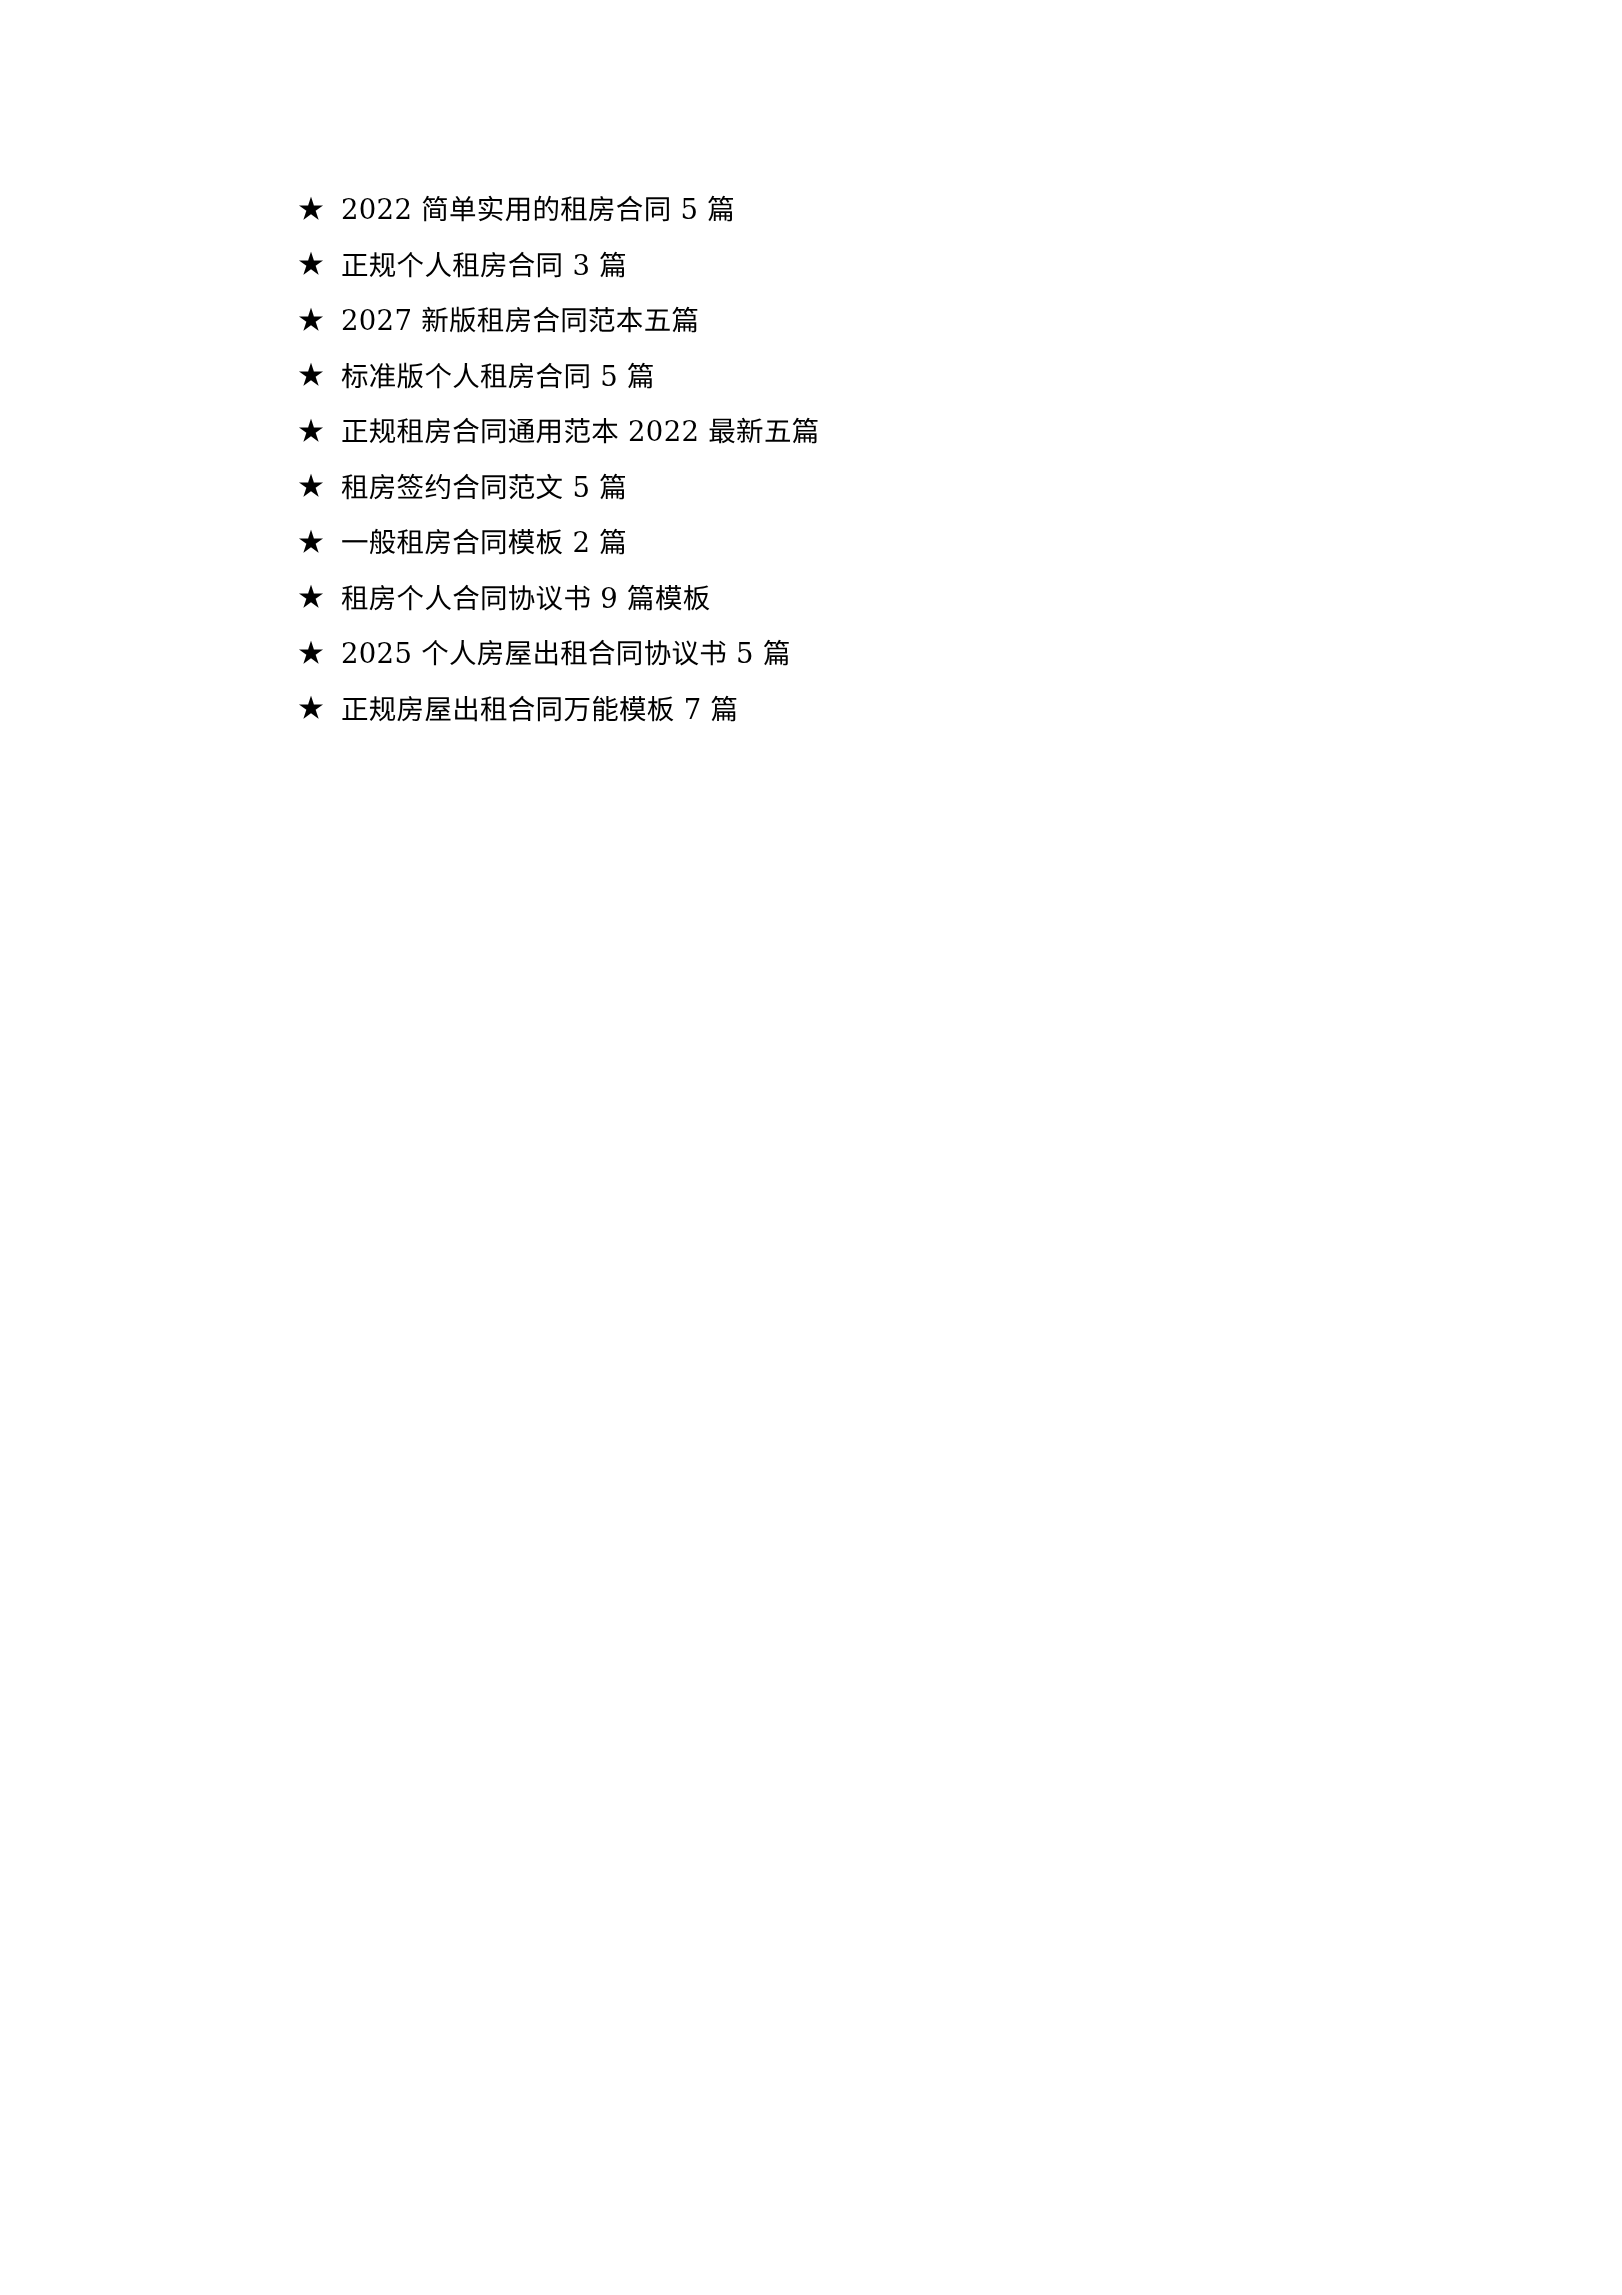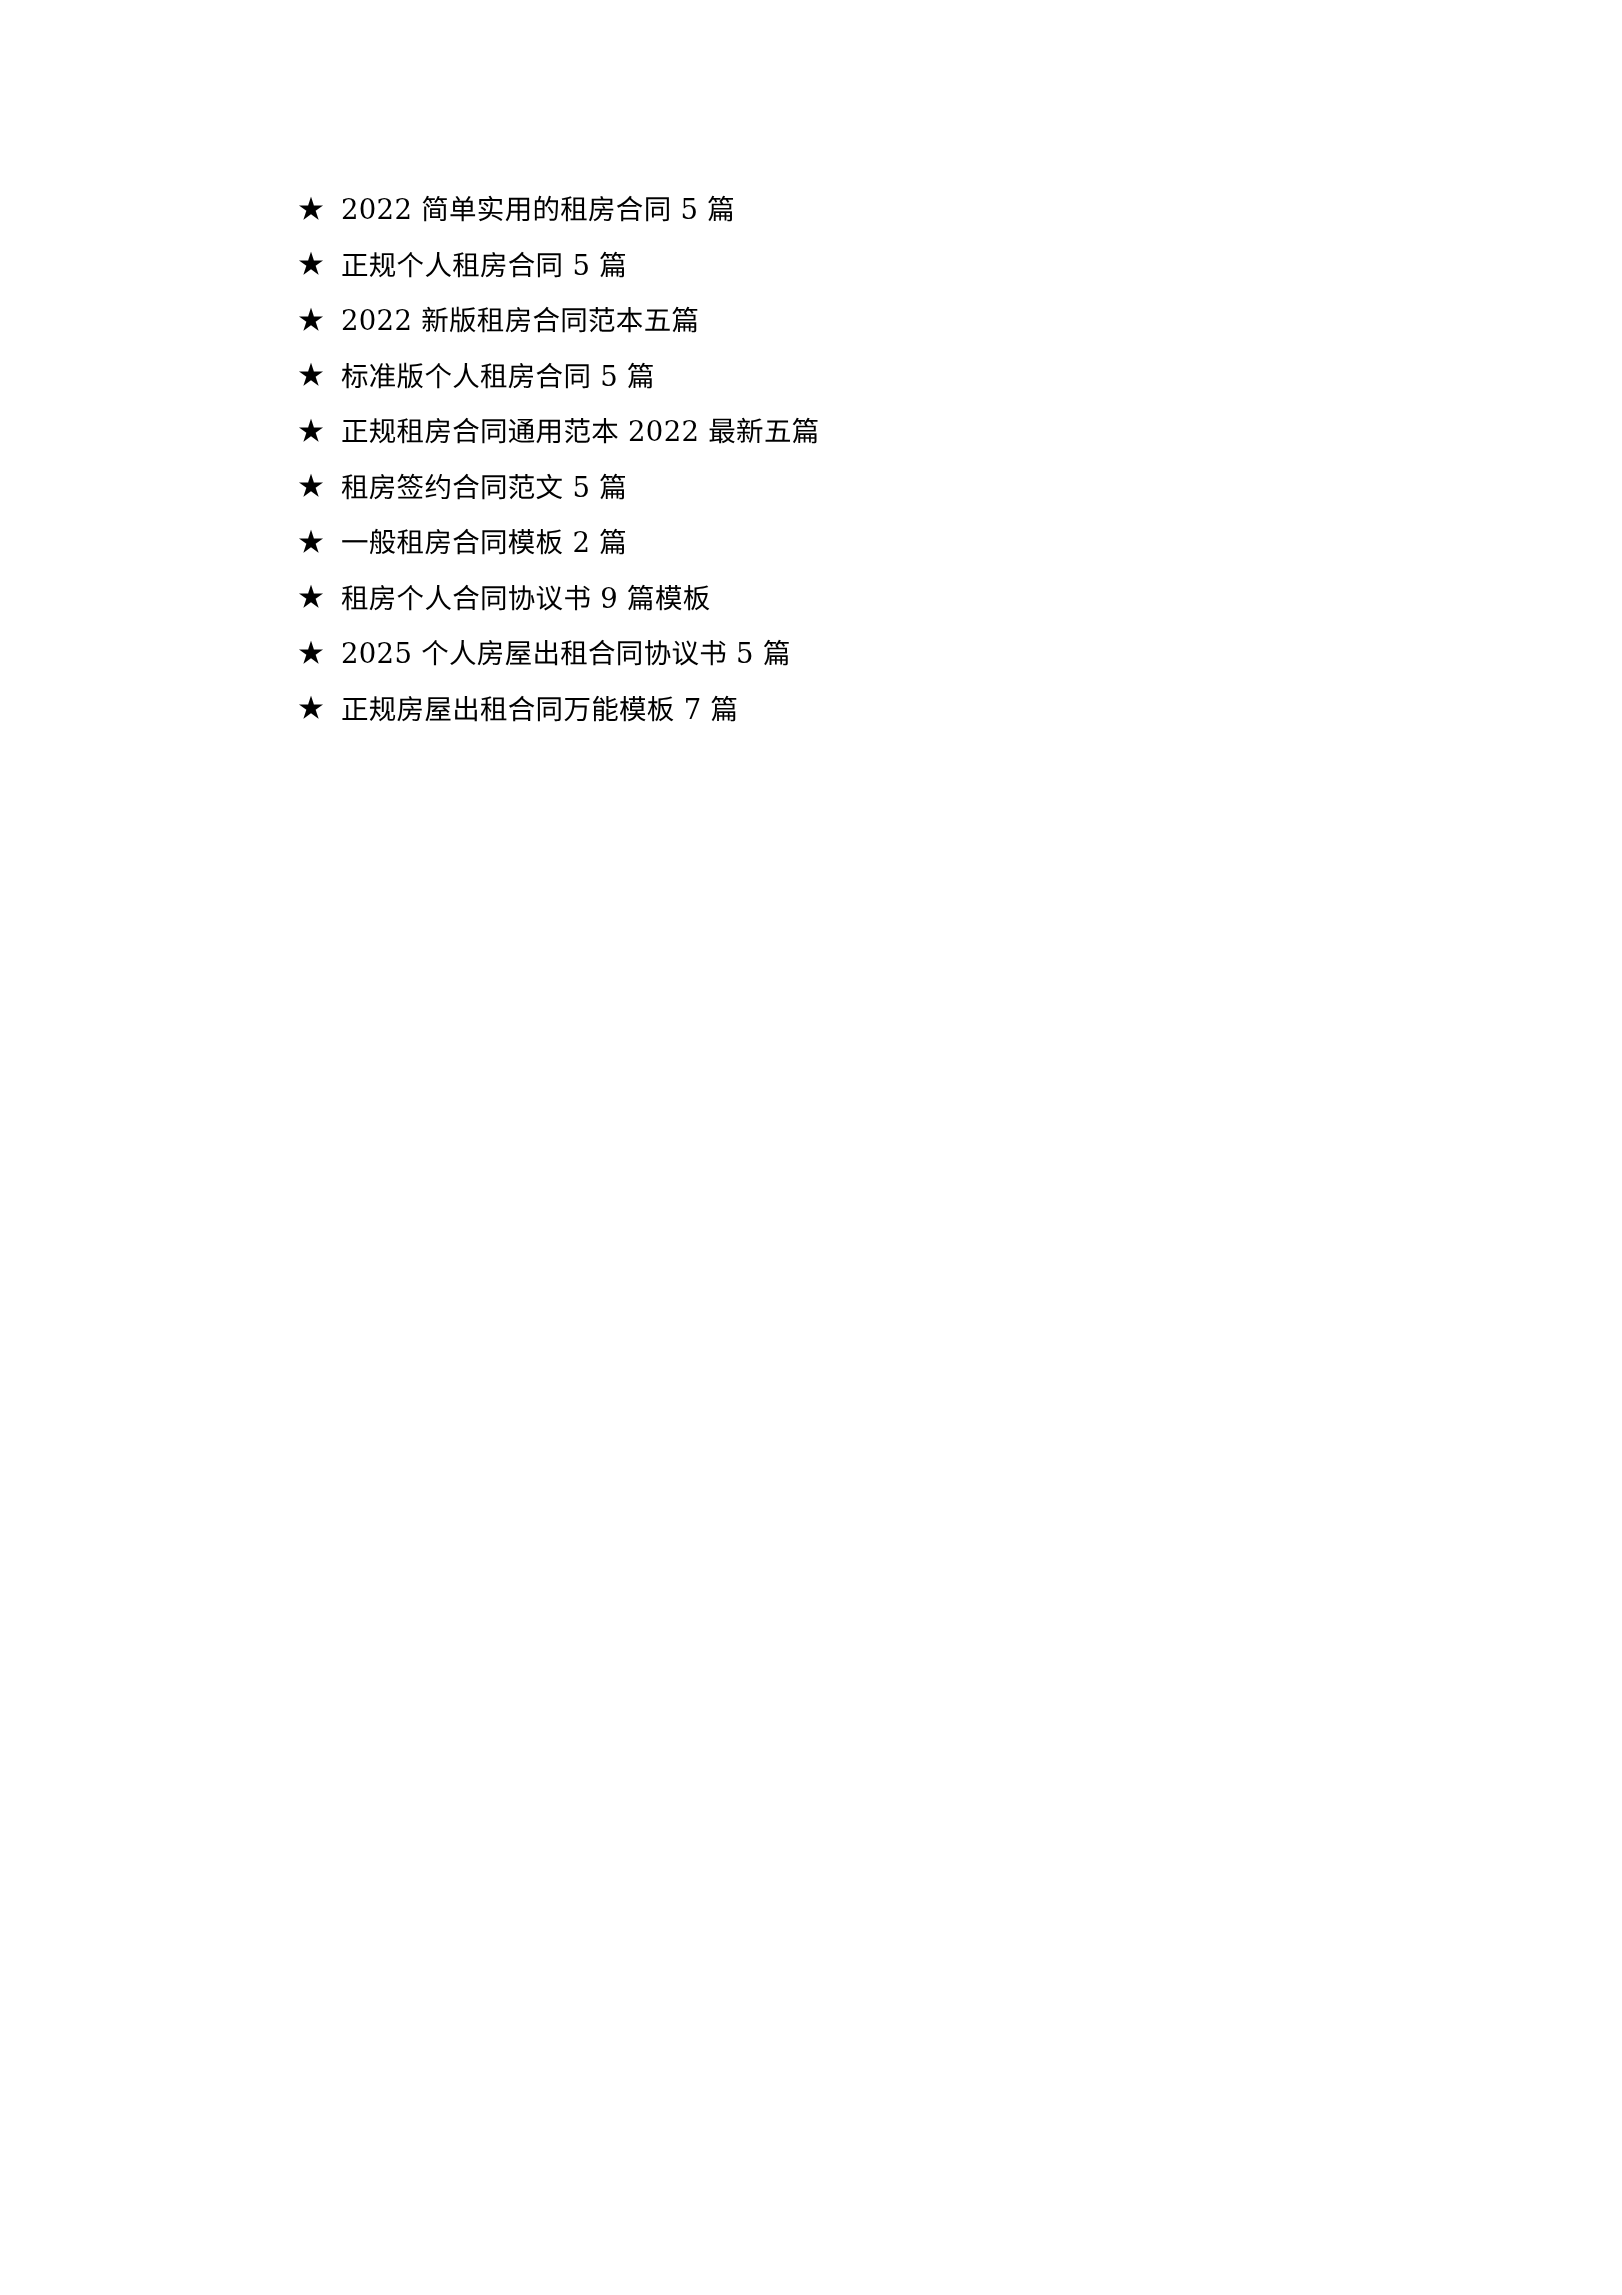--- a/index.html
+++ b/index.html
@@ -63,26 +63,26 @@
   <div class="doc-body">
     <ul class="list">
 
       <li class="list-item">
         <span class="bullet">★</span>
         <span class="item-text">2022 简单实用的租房合同 5 篇</span>
       </li>
 
       <li class="list-item">
         <span class="bullet">★</span>
-        <span class="item-text">正规个人租房合同 5 篇</span>
+        <span class="item-text">正规个人租房合同 3 篇</span>
       </li>
 
       <li class="list-item">
         <span class="bullet">★</span>
-        <span class="item-text">2022 新版租房合同范本五篇</span>
+        <span class="item-text">2027 新版租房合同范本五篇</span>
       </li>
 
       <li class="list-item">
         <span class="bullet">★</span>
         <span class="item-text">标准版个人租房合同 5 篇</span>
       </li>
 
       <li class="list-item">
         <span class="bullet">★</span>
         <span class="item-text">正规租房合同通用范本 2022 最新五篇</span>

